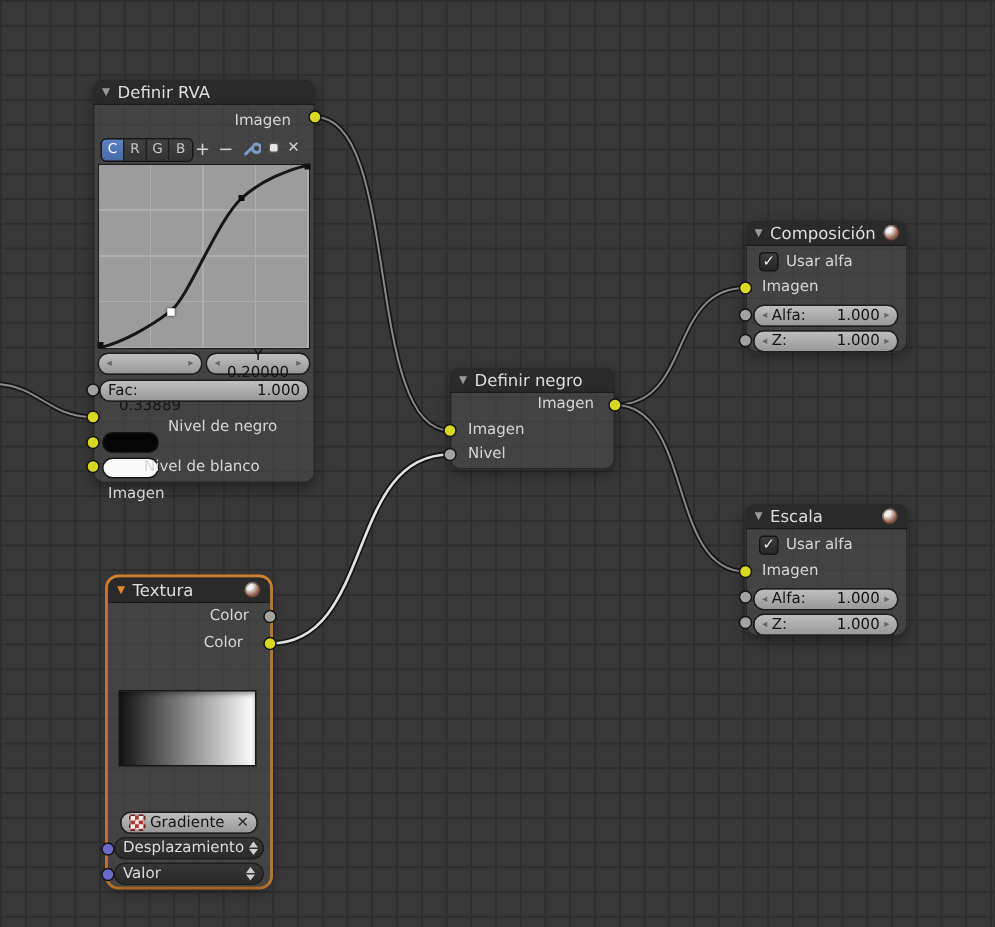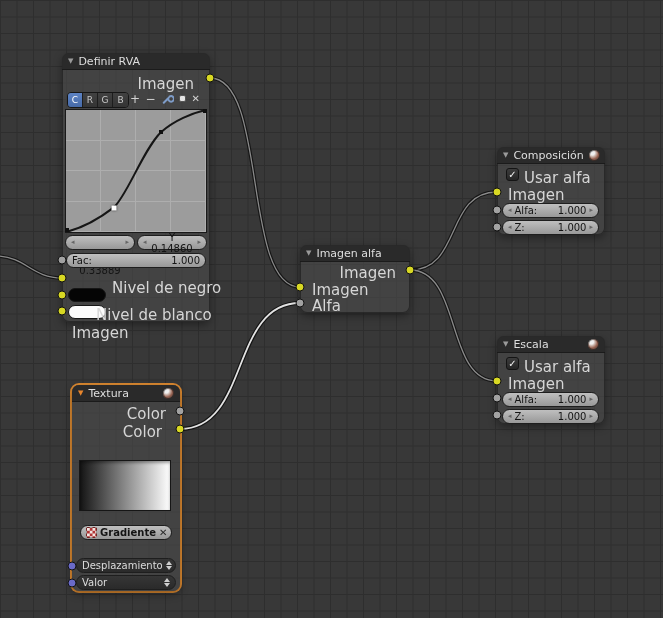--- a/index.html
+++ b/index.html
@@ -28,21 +28,21 @@
     border-bottom:1px solid rgba(0,0,0,.35);
   }
   .node-title{font-size:11px;color:#dedede;white-space:nowrap;}
   .tri{font-size:7px;color:#9a9a9a;line-height:1;}
   .tri.orange{color:#e8862d;}
   .sphere-icon{
     width:11px;height:11px;border-radius:50%;margin-left:auto;flex:0 0 auto;
     background:radial-gradient(circle at 32% 28%, #efefef 0 18%, #c8b0a6 34%, #96604f 55%, #4a413d 78%, #2e2e2e 100%);
     box-shadow:inset 0 0 0 1px rgba(0,0,0,.4);
   }
-  .lbl{position:absolute;font-size:15px;color:#d6d6d6;white-space:nowrap;}
+  .lbl{position:absolute;font-size:10px;color:#d6d6d6;white-space:nowrap;}
   .lbl.right{text-align:right;}
   .pill{
     position:absolute;height:15px;border-radius:8px;border:1px solid #1e1e1e;
     display:flex;align-items:center;padding:0 5px;font-size:10px;gap:3px;
   }
   .pill-light{background:linear-gradient(#bfbfbf,#989898);color:#141414;}
   .pill-dark{background:linear-gradient(#363636,#2a2a2a);color:#dcdcdc;justify-content:space-between;}
   .pill .grow{flex:1 1 auto;}
   .pill .arr{font-size:7px;color:rgba(30,30,30,.5);line-height:1;}
   .pill .val{margin-left:auto;}
@@ -156,44 +156,44 @@
       <span class="cpoint" style="left:139px;top:1px;"></span>
     </div>
 
     <div class="pill pill-light" style="left:3px;top:182px;width:70px;">
       <span class="arr">◂</span>
       <span class="grow" style="text-align:center;margin-top:44px;">X 0.33889</span>
       <span class="arr">▸</span>
     </div>
     <div class="pill pill-light" style="left:75px;top:182px;width:70px;">
       <span class="arr">◂</span>
-      <span class="grow" style="text-align:center;">Y 0.14860</span>
+      <span class="grow" style="text-align:center;">Y 0.20000</span>
       <span class="arr">▸</span>
     </div>
 
     <div class="pill pill-light" style="left:4px;top:200px;width:140px;">
       <span>Fac:</span>
       <span class="val">1.000</span>
     </div>
 
     <div class="lbl" style="left:10px;top:271px;">Imagen</div>
     <div class="swatch" style="left:6px;top:235px;background:#050505;"></div>
     <div class="lbl" style="left:50px;top:226px;">Nivel de negro</div>
     <div class="swatch" style="left:6px;top:252px;background:#fbfbfb;"></div>
     <div class="lbl" style="left:34px;top:253px;">Nivel de blanco</div>
   </div>
 
   <div class="node" style="left:300px;top:245px;width:110px;height:68px;">
     <div class="node-header">
       <span class="tri">▼</span>
-      <span class="node-title">Imagen alfa</span>
+      <span class="node-title">Definir negro</span>
     </div>
     <div class="lbl right" style="top:19px;right:14px;">Imagen</div>
     <div class="lbl" style="left:12px;top:36px;">Imagen</div>
-    <div class="lbl" style="left:12px;top:52px;">Alfa</div>
+    <div class="lbl" style="left:12px;top:52px;">Nivel</div>
   </div>
 
   <div class="node" style="left:497px;top:147px;width:108px;height:88px;">
     <div class="node-header">
       <span class="tri">▼</span>
       <span class="node-title">Composición</span>
       <span class="sphere-icon"></span>
     </div>
     <div class="checkbox" style="left:9px;top:21px;">
       <span>✓</span>
@@ -243,21 +243,21 @@
     <div class="node-header">
       <span class="tri orange">▼</span>
       <span class="node-title">Textura</span>
       <span class="sphere-icon"></span>
     </div>
     <div class="lbl right" style="top:20px;right:14px;">Color</div>
     <div class="lbl right" style="top:38px;right:18px;">Color</div>
 
     <div class="gradient-preview" style="left:7px;top:75px;width:92px;height:51px;"></div>
 
-    <div class="pill pill-light" style="left:8px;top:140px;width:92px;font-weight:bold;">
+    <div class="pill pill-light" style="left:8px;top:156px;width:92px;">
       <span class="checker-icon"></span>
       <span>Gradiente</span>
       <span class="close-x">✕</span>
     </div>
     <div class="pill pill-dark" style="left:4px;top:173px;width:100px;">
       <span>Desplazamiento</span>
       <span class="spinner">
           <i class="up"></i>
           <i class="dn"></i>
         </span>

